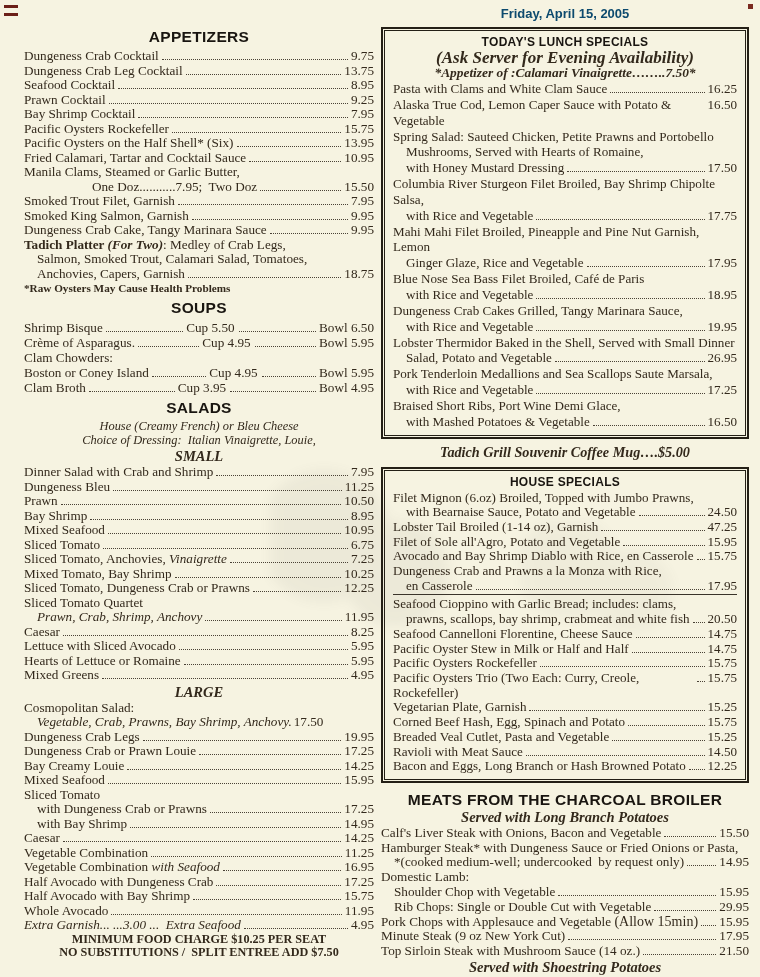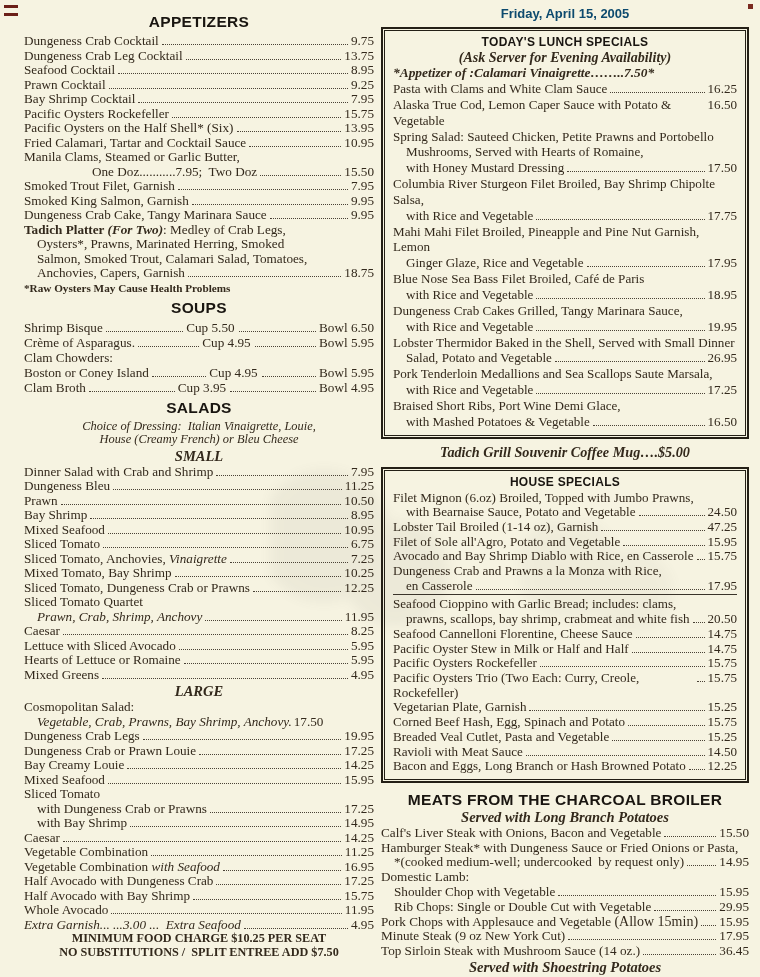--- a/index.html
+++ b/index.html
@@ -13,21 +13,21 @@
       radial-gradient(circle at 30% 40%, #5a5a52 0 38%, transparent 40%),
       radial-gradient(circle at 70% 60%, #5a5a52 0 30%, transparent 32%);
       filter:blur(6px);}
   .wm1{left:270px;top:460px;width:180px;height:190px;}
   .wm2{left:520px;top:520px;width:160px;height:120px;opacity:.04;}
   .mark{position:absolute;background:#6b1f18;}
   .mark-a{left:4px;top:5px;width:14px;height:3px;}
   .mark-b{left:4px;top:13px;width:14px;height:3px;}
   .mark-c{left:748px;top:4px;width:5px;height:5px;background:#7a2a20;}
 
-  .col-left{position:absolute;left:24px;top:9px;width:350px;}
+  .col-left{position:absolute;left:24px;top:24px;width:350px;}
   .col-right{position:absolute;left:381px;top:4px;width:368px;}
 
   h2.sec{
     font-family:"Liberation Sans", sans-serif;font-weight:bold;color:#191510;
     font-size:15.5px;text-align:center;margin:4px 0 3px 0;letter-spacing:.3px;
   }
   .date-hd{
     font-family:"Liberation Sans", sans-serif;font-weight:bold;color:#0c4a6e;
     font-size:13px;text-align:center;margin:2px 0 6px 0;
   }
@@ -51,22 +51,22 @@
   .row.dress{font-style:italic;font-size:12.4px;line-height:13.5px;}
   .row.foot{font-weight:bold;font-size:12.2px;line-height:13.5px;}
   .row.note{font-weight:bold;font-size:11.2px;line-height:14px;}
   .row.soup{line-height:15px;}
 
   .dbox{border:2px solid #241f16;padding:1px;margin-top:6px;background:transparent;}
   .dbox-in{border:1px solid #241f16;padding:3px 8px 5px 8px;}
   .dbox .row{font-size:13.1px;line-height:15.85px;}
   .dbox .row.hsp{line-height:14.7px;}
   .dbox h2.sec{margin:1px 0 2px 0;font-size:12px;}
-  .lunch-sub1{font-weight:bold;font-style:italic;text-align:center;font-size:14px;line-height:14px;}
-  .lunch-sub2{font-weight:bold;font-style:italic;text-align:left;font-size:13.4px;line-height:16px;}
+  .lunch-sub1{font-weight:bold;font-style:italic;text-align:center;font-size:17px;line-height:14px;}
+  .lunch-sub2{font-weight:bold;font-style:italic;text-align:center;font-size:13.4px;line-height:16px;}
   .rule{border-top:1px solid #3a342a;margin:1px 0 2px 0;}
 
   .souvenir{font-weight:bold;font-style:italic;text-align:center;font-size:14.2px;margin:5px 0 2px 0;}
 
   .meats .row{line-height:14.8px;}
   .meats h2.sec{margin:8px 0 1px 0;}
 </style>
 </head>
 <body>
 
@@ -138,23 +138,20 @@
           <span class="dots"></span>
           <span class="prc ">9.95</span>
         </div>
         <div class="row ">
           <span class="nm"><span>Dungeness Crab Cake, Tangy Marinara Sauce</span></span>
           <span class="dots"></span>
           <span class="prc ">9.95</span>
         </div>
         <div class="row ">
           <span class="nm"><span class="b">Tadich Platter </span><span class="bi">(For Two)</span><span>: Medley of Crab Legs,</span></span>
-        </div>
-        <div class="row ind1">
-          <span class="nm"><span>Oysters*, Prawns, Marinated Herring, Smoked</span></span>
         </div>
         <div class="row ind1">
           <span class="nm"><span>Salmon, Smoked Trout, Calamari Salad, Tomatoes,</span></span>
         </div>
         <div class="row ind1">
           <span class="nm"><span>Anchovies, Capers, Garnish</span></span>
           <span class="dots"></span>
           <span class="prc ">18.75</span>
         </div>
         <div class="row note">
@@ -195,24 +192,24 @@
           <span class="prc cupw">Cup  3.95</span>
           <span class="dots"></span>
           <span class="prc bowlw">Bowl   4.95</span>
         </div>
       </div>
   </div>
   <div class="salads">
     <h2 class="sec">SALADS</h2>
     <div>
         <div class="row dress">
+          <span class="nm"><span>House (Creamy French) or Bleu Cheese</span></span>
+        </div>
+        <div class="row dress">
           <span class="nm"><span>Choice of Dressing:  Italian Vinaigrette, Louie,</span></span>
-        </div>
-        <div class="row dress">
-          <span class="nm"><span>House (Creamy French) or Bleu Cheese</span></span>
         </div>
         <div class="row sh">
           <span class="nm"><span>SMALL</span></span>
         </div>
         <div class="row ">
           <span class="nm"><span>Dinner Salad with Crab and Shrimp</span></span>
           <span class="dots"></span>
           <span class="prc ">7.95</span>
         </div>
         <div class="row ">
@@ -595,21 +592,21 @@
           <span class="prc ">15.95</span>
         </div>
         <div class="row ">
           <span class="nm"><span>Minute Steak (9 oz New York Cut)</span></span>
           <span class="dots"></span>
           <span class="prc ">17.95</span>
         </div>
         <div class="row ">
           <span class="nm"><span>Top Sirloin Steak with Mushroom Sauce (14 oz.)</span></span>
           <span class="dots"></span>
-          <span class="prc ">36.45</span>
+          <span class="prc ">21.50</span>
         </div>
         <div class="row sh">
           <span class="nm"><span>Served with Shoestring Potatoes</span></span>
         </div>
       </div>
   </div>
 
 </div>
 
 </body></html>

